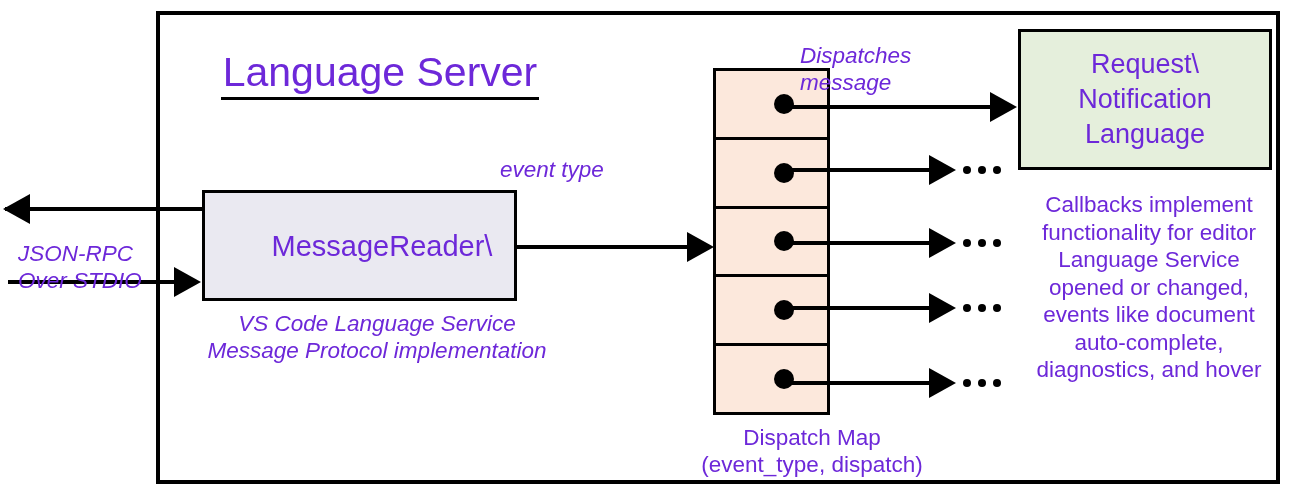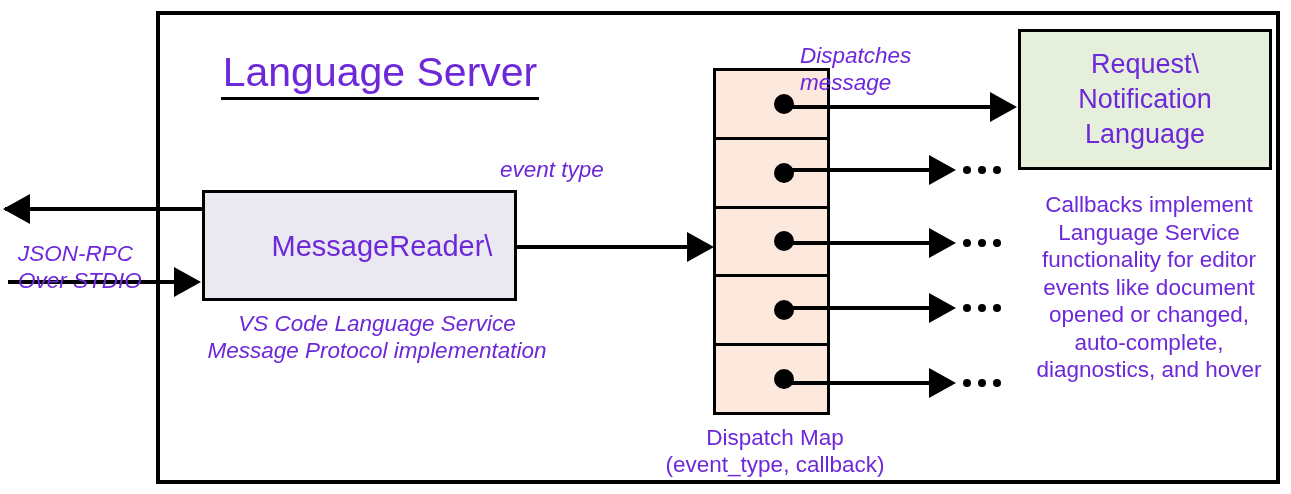--- a/index.html
+++ b/index.html
@@ -101,23 +101,23 @@
         <div class="map-dot"></div>
       </div>
     <div class="map-cell">
         <div class="map-dot"></div>
       </div>
     <div class="map-cell">
         <div class="map-dot"></div>
       </div>
   </div>
 
-  <div class="abs cap" style="left:650px;top:424px;width:250px;">
+  <div class="abs cap" style="left:687px;top:424px;width:250px;">
     <div>Dispatch Map</div>
-    <div>(event_type, callback)</div>
+    <div>(event_type, dispatch)</div>
   </div>
 
   <div class="abs ann" style="left:800px;top:42px;width:190px;">
     <div>Dispatches</div>
     <div>message</div>
   </div>
 
   <div class="abs hline" style="left:787px;top:105px;width:205px;"></div>
   <div class="abs arrowhead-r" style="left:990px;top:92px;"></div>
 
@@ -154,21 +154,21 @@
     </div>
 
   <div class="abs node-box callback-box" style="background:#E5EFDC;">
     <div>Request\</div>
     <div>Notification</div>
     <div>Language</div>
   </div>
 
   <div class="abs note" style="left:1020px;top:191px;width:258px;">
     <div>Callbacks implement</div>
+    <div>functionality for editor</div>
     <div>Language Service</div>
-    <div>functionality for editor</div>
+    <div>opened or changed,</div>
     <div>events like document</div>
-    <div>opened or changed,</div>
     <div>auto-complete,</div>
     <div>diagnostics, and hover</div>
   </div>
 
 </div>
 
 </body></html>

